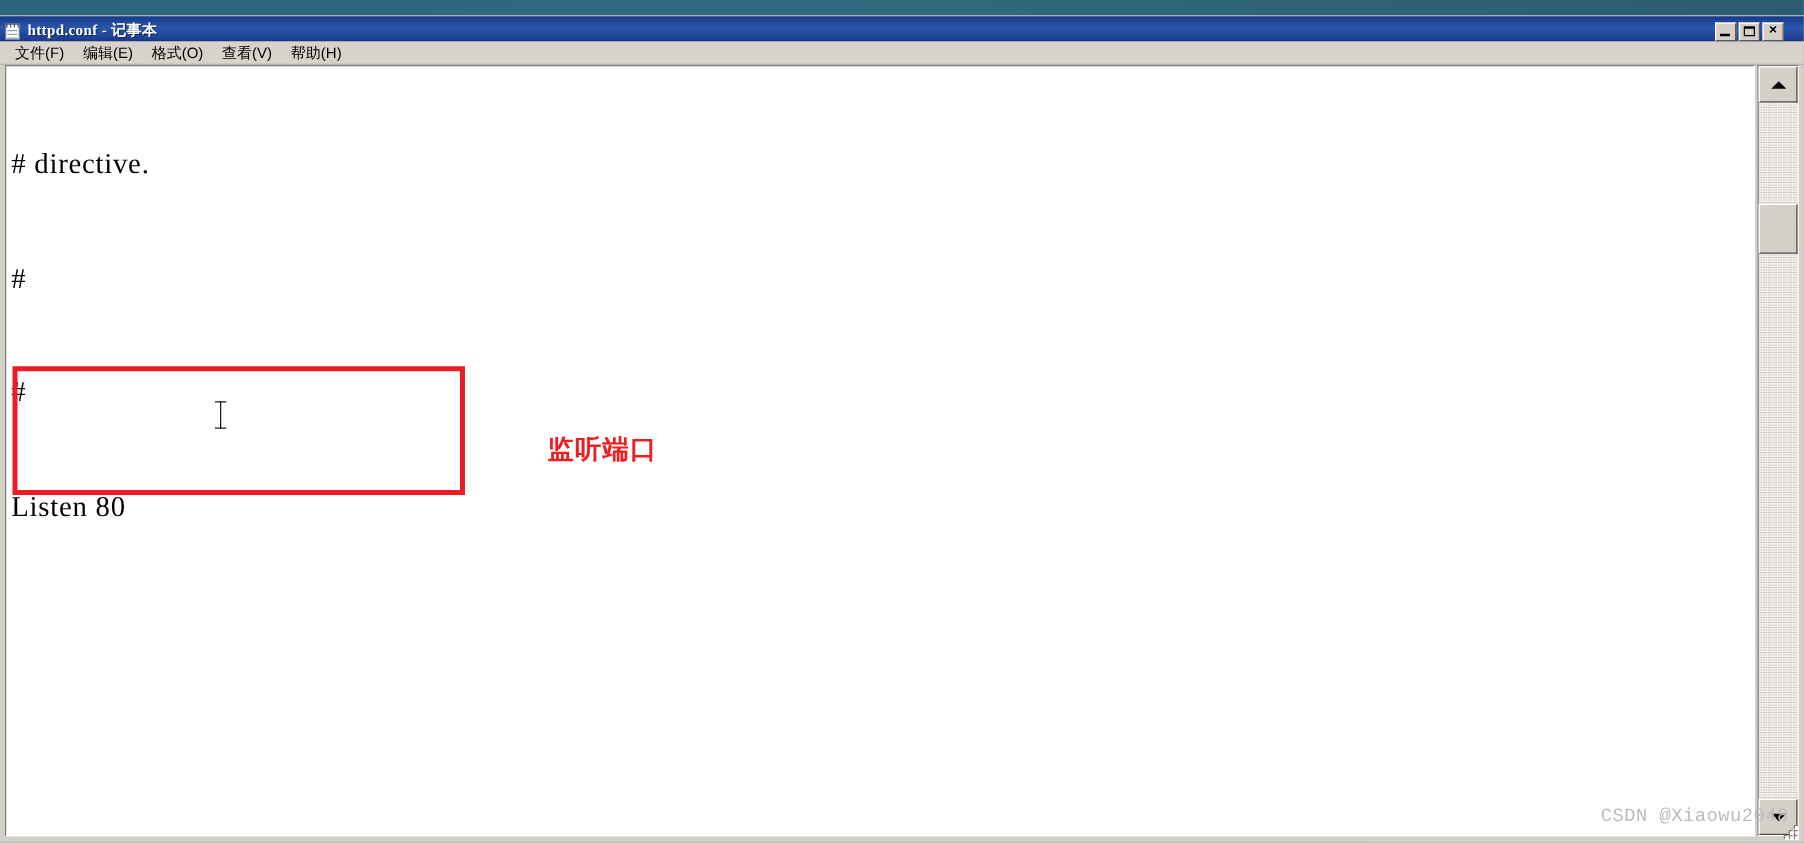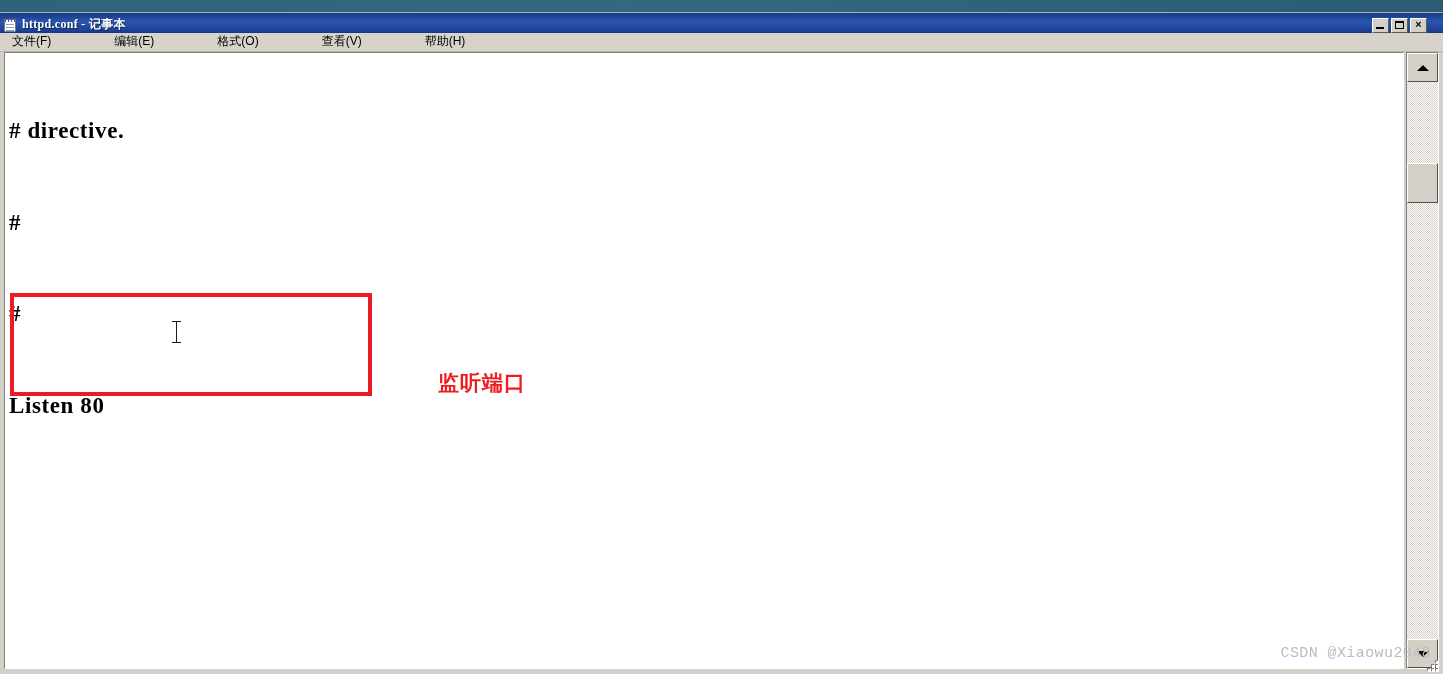--- a/index.html
+++ b/index.html
@@ -130,25 +130,24 @@
     font-family: "Liberation Sans", sans-serif;
     color: #000;
     font-weight: bold;
   }
 
   
   #menubar {
     height: 19px;
     background: #d7d3cb;
     display: flex;
-    align-items: flex-end;
+    align-items: center;
     padding-left: 6px;
     border-bottom: 1px solid #b8b4ac;
     box-sizing: border-box;
-    gap: 48px;
   }
   .menu-item {
     font-family: "Liberation Sans", sans-serif;
     font-size: 12px;
     color: #000000;
     padding: 1px 9px 1px 6px;
     white-space: nowrap;
     cursor: default;
   }
 
@@ -178,38 +177,37 @@
     line-height: 30.5px;
     color: #000000;
     white-space: pre;
     padding: 2px 0 0 4px;
     letter-spacing: 0.6px;
     box-sizing: border-box;
   }
   .tline {
     height: 30.5px;
     white-space: pre;
-    font-weight: bold;
   }
 
   
   #red-box {
     position: absolute;
     left: 5px;
     top: 240px;
     width: 362px;
     height: 103px;
     border: 4px solid #ec1c24;
     box-sizing: border-box;
     pointer-events: none;
   }
   #red-label {
     position: absolute;
     left: 433px;
-    top: 316px;
+    top: 292px;
     color: #f01c20;
     font-family: "DejaVu Sans", sans-serif;
     font-weight: bold;
     font-size: 21px;
     letter-spacing: 1px;
     white-space: nowrap;
   }
 
   
   #ibeam {

